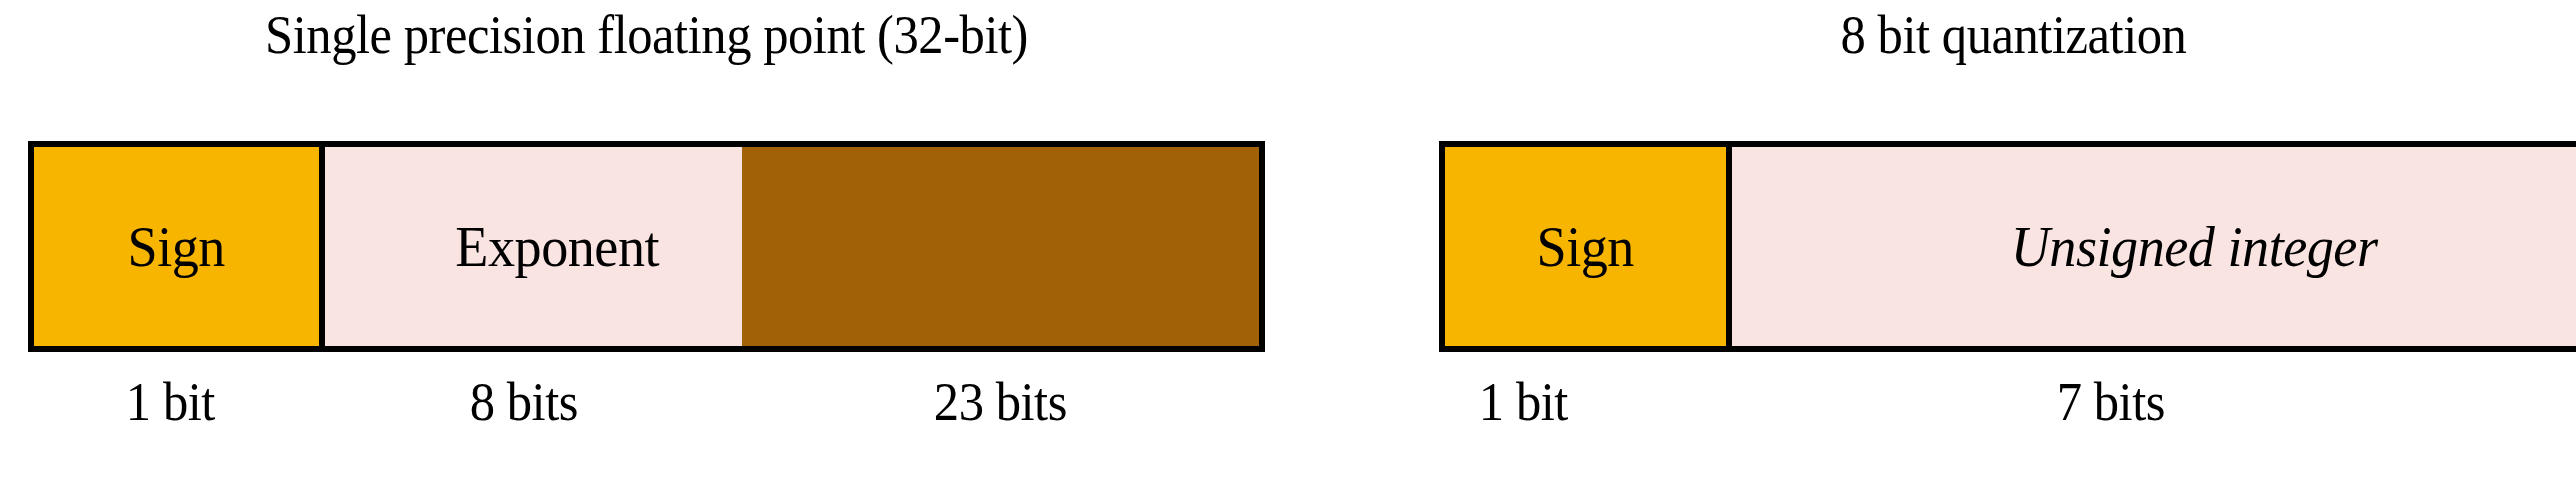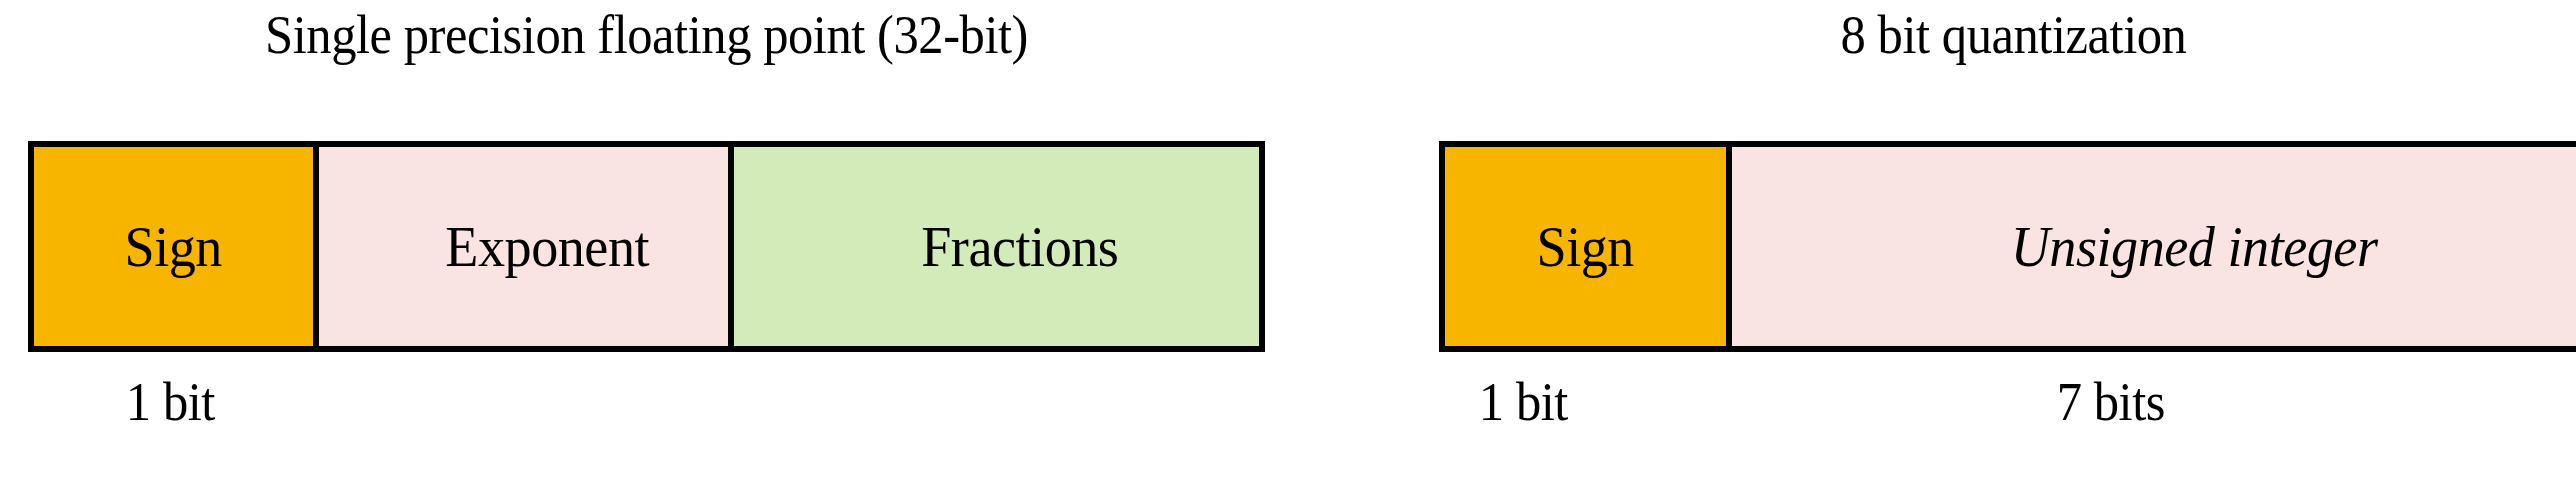--- a/index.html
+++ b/index.html
@@ -113,28 +113,31 @@
     <div class="bitbar" style="left:0; width:1237px;">
 
       <div class="field" style="width:285px; background:#F8B500;">
         <span class="field-label">Sign</span>
       </div>
 
       <div class="field" style="width:423px; background:#F9E4E2;">
         <span class="field-label">Exponent</span>
       </div>
 
-      <div class="field" style="width:541px; background:#D3EAB9;">
-        <span class="field-label">Fractions</span>
-      </div>
     </div>
 
     <div class="widths" style="left:0; width:1237px;">
       <div class="width-cell" style="width:285px;">
         <span class="width-label">1 bit</span>
+      </div>
+      <div class="width-cell" style="width:423px;">
+        <span class="width-label">8 bits</span>
+      </div>
+      <div class="width-cell" style="width:529px;">
+        <span class="width-label">23 bits</span>
       </div>
     </div>
   </div>
 
   <div class="diagram" style="left:1439px; width:1175px;">
 
     <div class="diagram-title" style="transform:translateX(-13px) scaleX(0.92);">8 bit quantization</div>
 
     <div class="bitbar" style="left:0; width:1175px;">
 

